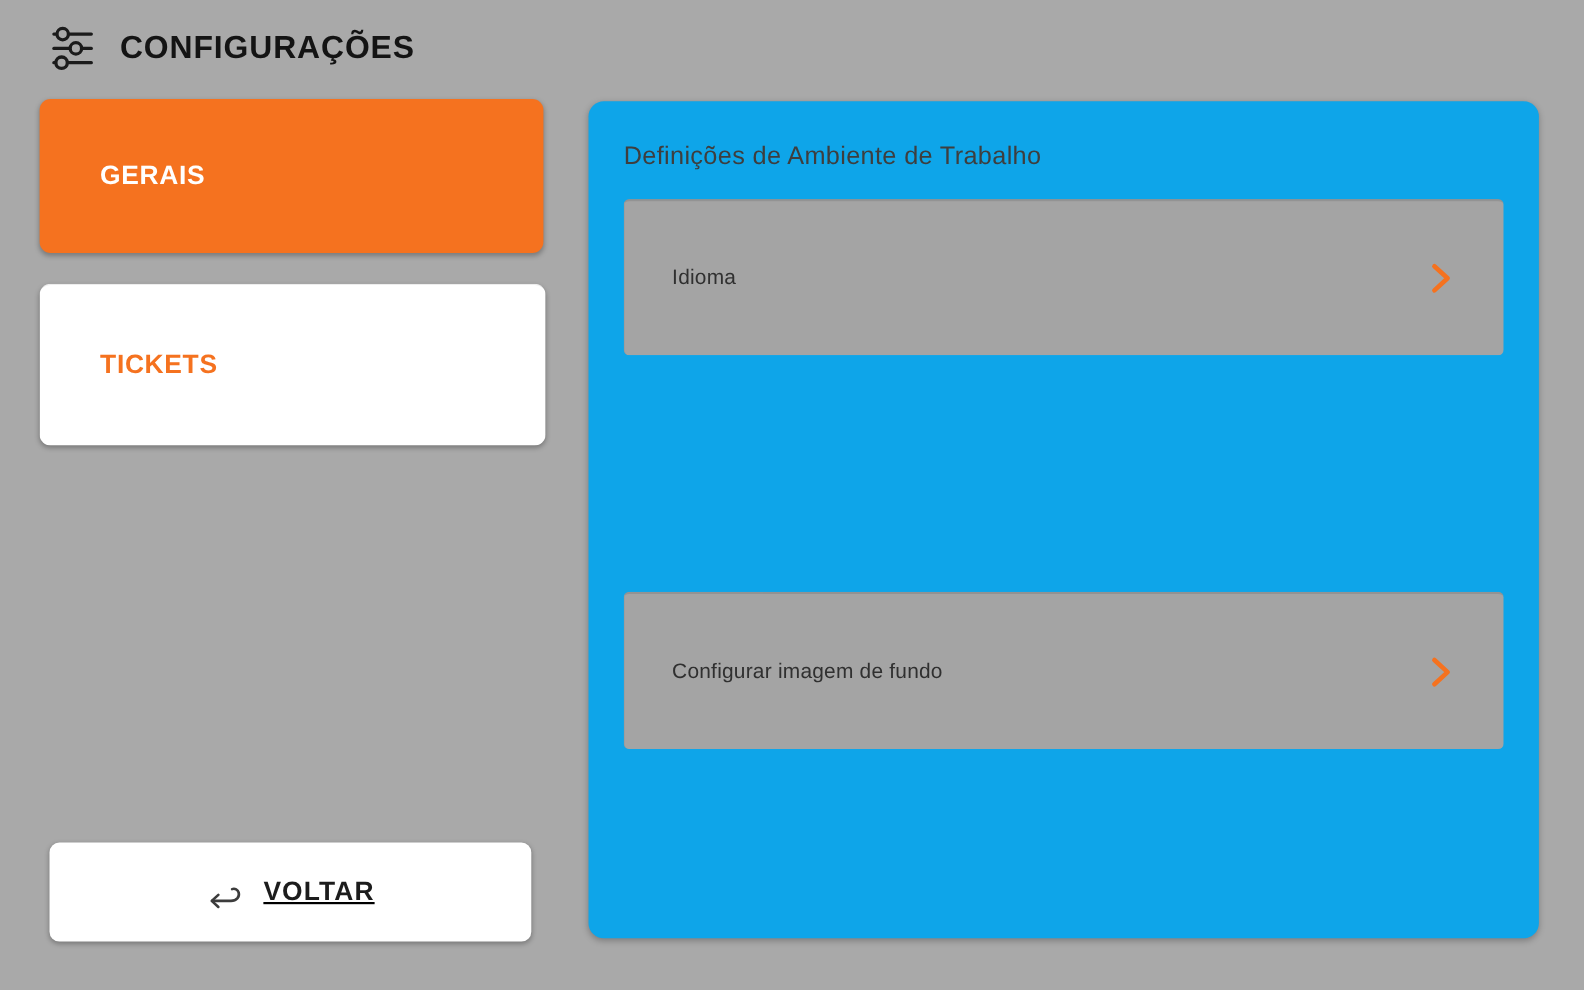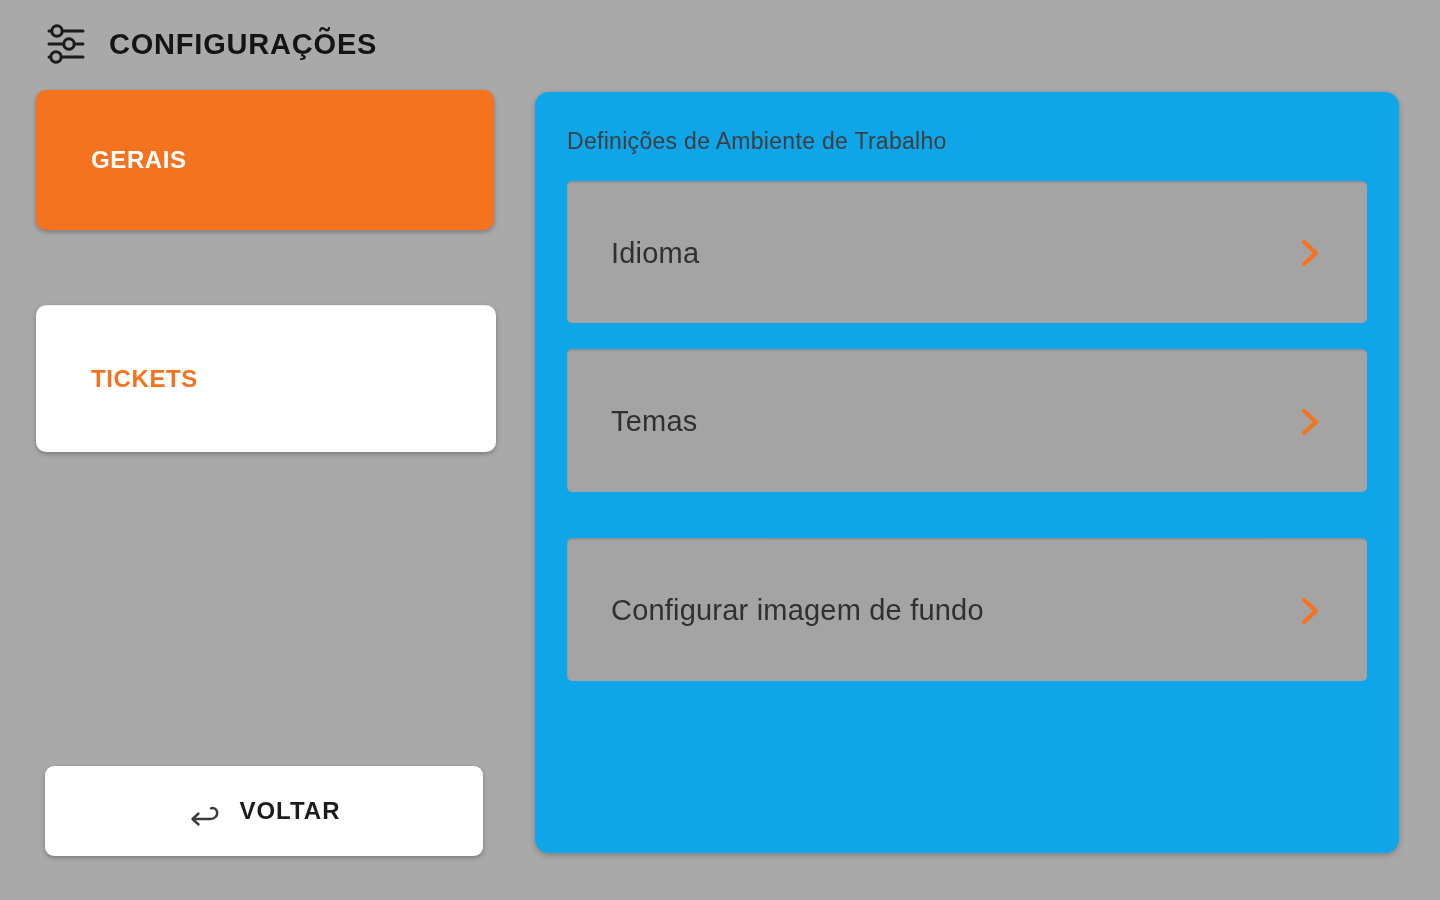--- a/index.html
+++ b/index.html
@@ -50,39 +50,39 @@
   }
   .tab.active {
     top: 90px; height: 140px;
     width: 458px;
     background: #f5721f;
   }
   .tab.active .tab-label { color: #ffffff; }
   .tab.inactive {
     background: #ffffff;
     border-top: 1px solid rgba(0,0,0,0.07);
-    margin-top: 47px;
   }
   .tab.inactive .tab-label { color: #f5721f; }
   .tab.tickets { top: 258px; height: 147px; }
   .tab.sistema { top: 428px; height: 145px; }
 
   
   .back-button {
     position: absolute;
     left: 45px; top: 766px;
     width: 438px; height: 90px;
     background: #ffffff;
     border-radius: 9px;
     display: flex;
     align-items: center;
     justify-content: center;
     gap: 18px;
     cursor: pointer;
     box-shadow: 0 2px 5px rgba(0,0,0,0.28);
+    text-decoration: underline;
   }
   .back-button .icon-wrap { width: 34px; height: 30px; margin-top: 4px; }
   .back-label {
     font-size: 24px;
     font-weight: 700;
     letter-spacing: 1px;
     color: #1c1c1c;
   }
 
   
@@ -113,21 +113,21 @@
     display: flex;
     align-items: center;
     justify-content: space-between;
     padding: 0 46px 0 43px;
     cursor: pointer;
   }
   .settings-item.item-0 { top: 89px;  height: 142px; }
   .settings-item.item-1 { top: 257px; height: 143px; }
   .settings-item.item-2 { top: 426px; height: 143px; margin-top: 20px; }
   .item-label {
-    font-size: 29px;
+    font-size: 19px;
     font-weight: 500;
     letter-spacing: 0.2px;
     color: #303030;
   }
   .chevron-wrap { width: 22px; height: 30px; }
 </style>
 </head>
 <body>
 
 <div class="app">
@@ -170,28 +170,20 @@
 
     <div class="settings-item item-0">
       <span class="item-label">Idioma</span>
       <span class="chevron-wrap">
         <svg width="22" height="30" viewBox="0 0 22 30" fill="none">
           <polyline points="5,4 17,15 5,26" stroke="#f5721f" stroke-width="4.2" stroke-linecap="round" stroke-linejoin="round" fill="none"></polyline>
         </svg>
       </span>
     </div>
 
-    <div class="settings-item item-1">
-      <span class="item-label">Temas</span>
-      <span class="chevron-wrap">
-        <svg width="22" height="30" viewBox="0 0 22 30" fill="none">
-          <polyline points="5,4 17,15 5,26" stroke="#f5721f" stroke-width="4.2" stroke-linecap="round" stroke-linejoin="round" fill="none"></polyline>
-        </svg>
-      </span>
-    </div>
 
     <div class="settings-item item-2">
       <span class="item-label">Configurar imagem de fundo</span>
       <span class="chevron-wrap">
         <svg width="22" height="30" viewBox="0 0 22 30" fill="none">
           <polyline points="5,4 17,15 5,26" stroke="#f5721f" stroke-width="4.2" stroke-linecap="round" stroke-linejoin="round" fill="none"></polyline>
         </svg>
       </span>
     </div>
   </div>

